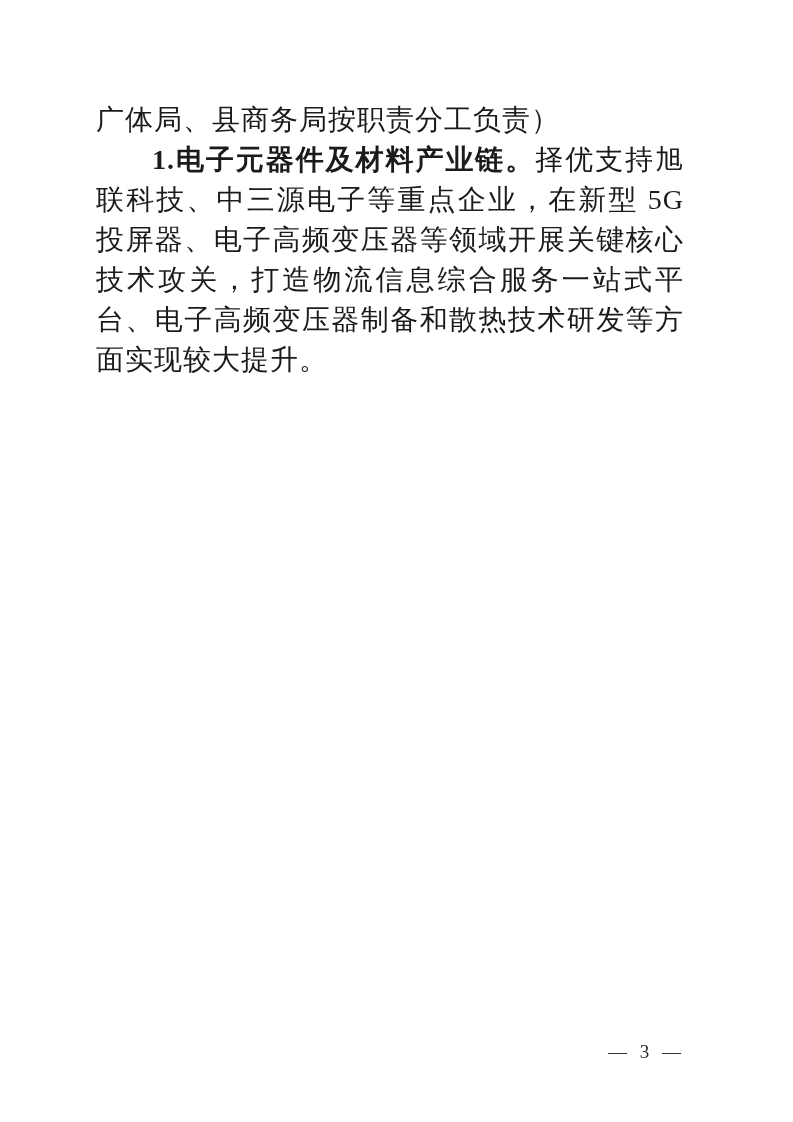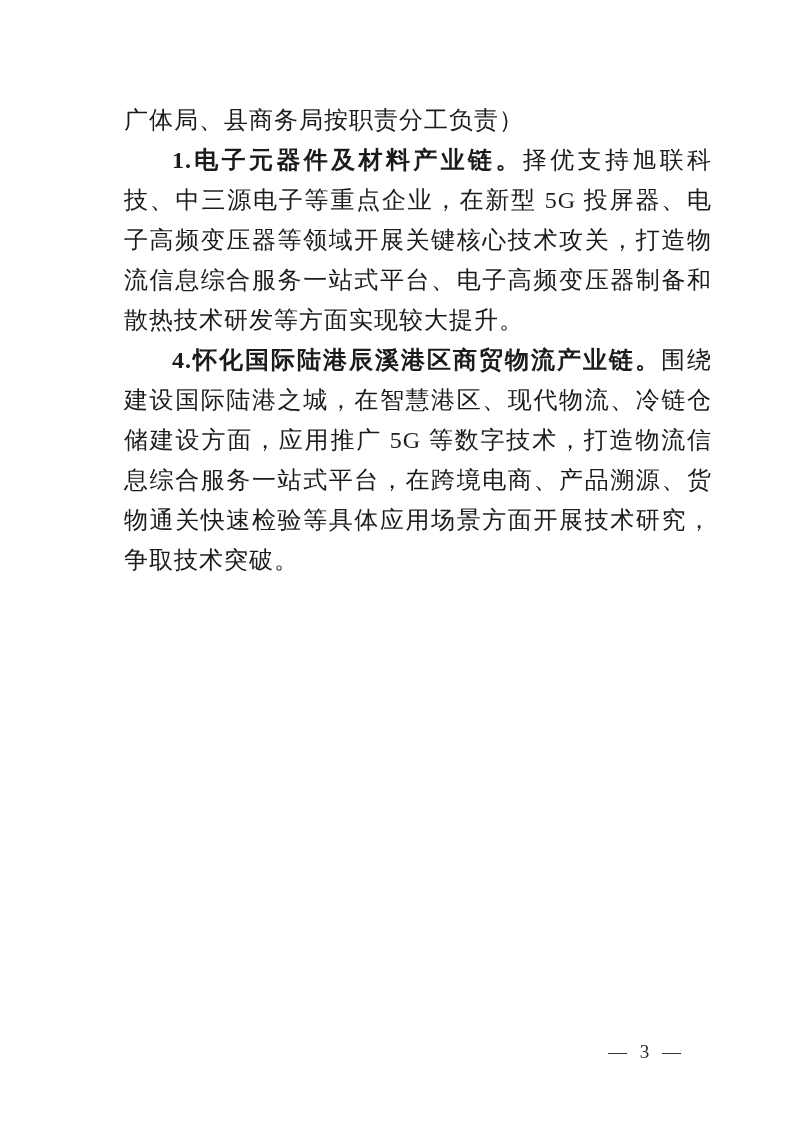--- a/index.html
+++ b/index.html
@@ -15,27 +15,26 @@
     background: #ffffff;
     overflow: hidden;
     font-family: "Liberation Serif", "DejaVu Serif", serif;
     color: #1b1b1b;
   }
   .content {
     position: absolute;
     left: 96px;
     top: 100px;
     width: 588px;
-    font-size: 24px;
+    font-size: 28px;
     line-height: 40px;
     text-align: justify;
     text-align-last: left;
     text-justify: inter-character;
     letter-spacing: 1px;
-    margin-left: 28px;
   }
   .content p {
     margin: 0;
     padding: 0;
   }
   .para {
     text-indent: 2em;
   }
   .para-heading {
     font-weight: 700;
@@ -55,18 +54,17 @@
 <body>
 
 <div class="page">
   <div class="content">
     <p class="continuation">广体局、县商务局按职责分工负责）</p>
 
 
 
     <p class="para"><span class="para-heading">1.电子元器件及材料产业链。</span><span>择优支持旭联科技、中三源电子等重点企业，在新型 5G 投屏器、电子高频变压器等领域开展关键核心技术攻关，打造物流信息综合服务一站式平台、电子高频变压器制备和散热技术研发等方面实现较大提升。</span></p>
 
-    <p class="para"><span class="para-heading">4.怀化国际陆港辰溪港区商贸物流产业链。</span><span>围绕建设国际陆港之城，在智慧港区、现代物流、冷链仓储建设方面，应用推广 5G 等数字技术，打造物流信息综合服务一站式平台，在跨境电商、产品溯源、货物通关快速检验等具体应用场景方面开展技术研究，争取技术突破。</span></p>
 
   </div>
 
   <div class="page-number">— 3 —</div>
 </div>
 
 </body></html>

